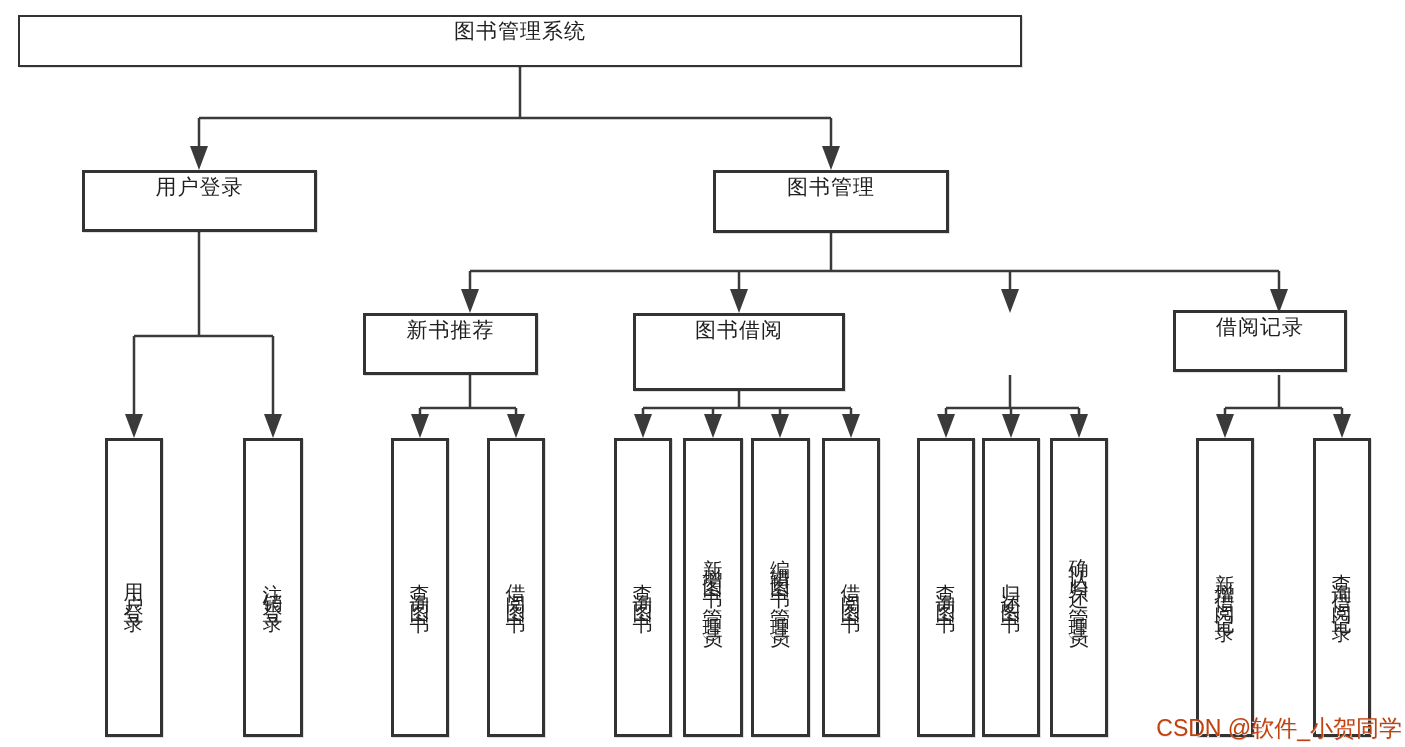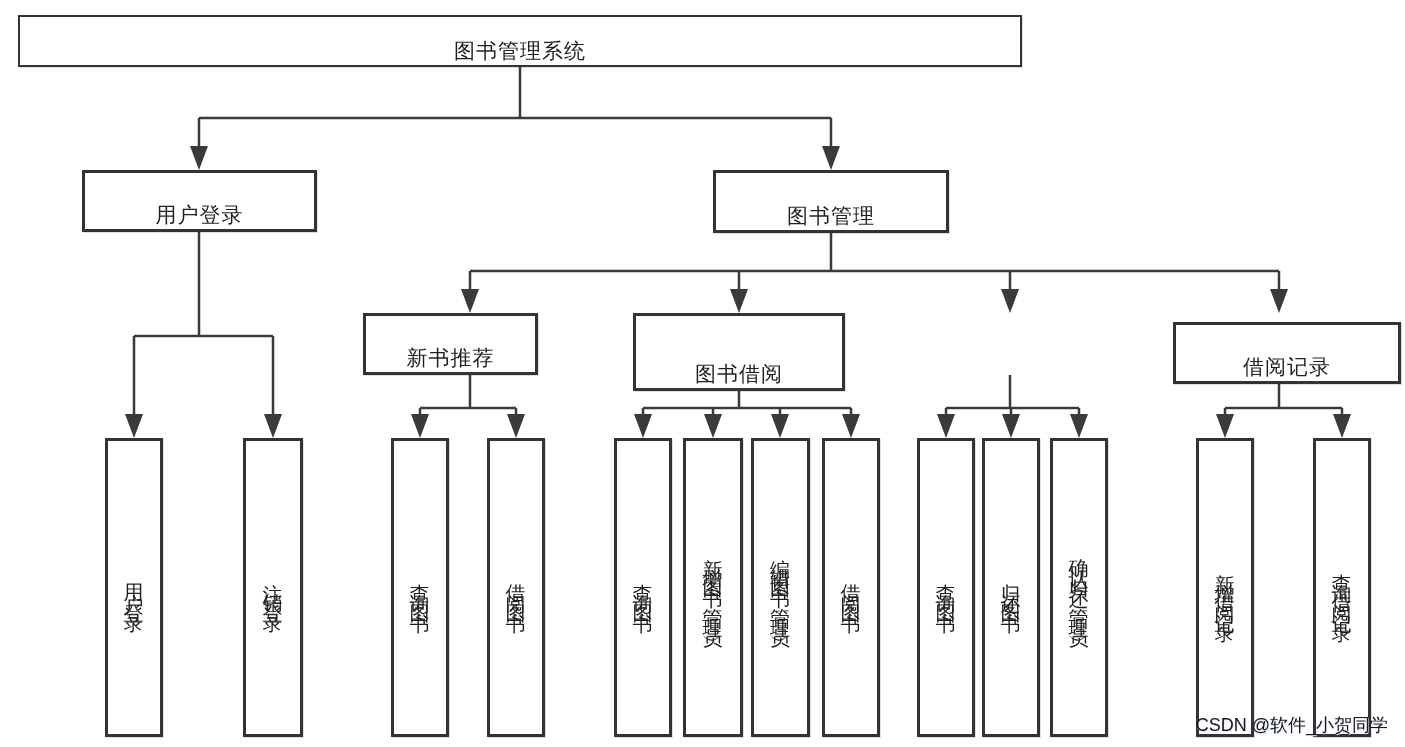--- a/index.html
+++ b/index.html
@@ -9,21 +9,21 @@
     background:#ffffff;
     font-family:"Liberation Sans", sans-serif;
     overflow:hidden;
   }
   .wires{position:absolute;left:0;top:0;z-index:1;}
   .node{
     position:absolute;
     box-sizing:border-box;
     background:#ffffff;
     border:3px solid #333333;
-    display:flex;align-items:flex-end;justify-content:center;
+    display:flex;align-items:flex-start;justify-content:center;
     z-index:2;
     box-shadow:1px 1px 0 rgba(0,0,0,0.12);
   }
   .node.root{border-width:2.5px;}
   .node-label{
     font-size:21px;
     color:#1f1f1f;
     letter-spacing:1px;
     white-space:nowrap;
   }
@@ -41,23 +41,23 @@
     writing-mode:vertical-rl;
     text-orientation:mixed;
     font-size:20px;
     line-height:1;
     letter-spacing:10px;
     color:#1f1f1f;
     white-space:nowrap;
   }
   .watermark{
     position:absolute;
-    right:17px;top:713px;
-    font-size:18px;
-    color:#0f172a;
+    right:3px;top:713px;
+    font-size:23px;
+    color:#c2410c;
     z-index:3;
     white-space:nowrap;
     text-shadow:0.5px 0.5px 0 #e8e8e8;
   }
 </style>
 </head>
 <body>
 
 <div class="stage">
 
@@ -131,21 +131,21 @@
   <div class="node" style="left:713px;top:170px;width:236px;height:63px">
     <span class="node-label">图书管理</span>
   </div>
 
   <div class="node" style="left:363px;top:313px;width:175px;height:62px">
     <span class="node-label">新书推荐</span>
   </div>
   <div class="node" style="left:633px;top:313px;width:212px;height:78px">
     <span class="node-label">图书借阅</span>
   </div>
-  <div class="node" style="left:1173px;top:322px;width:228px;height:62px">
+  <div class="node" style="left:1173px;top:310px;width:174px;height:62px">
     <span class="node-label">借阅记录</span>
   </div>
 
   <div class="leaf" style="left:105px;width:58px">
     <span class="vtext">用户登录</span>
   </div>
   <div class="leaf" style="left:243px;width:60px">
     <span class="vtext">注销登录</span>
   </div>
   <div class="leaf" style="left:391px;width:58px">

